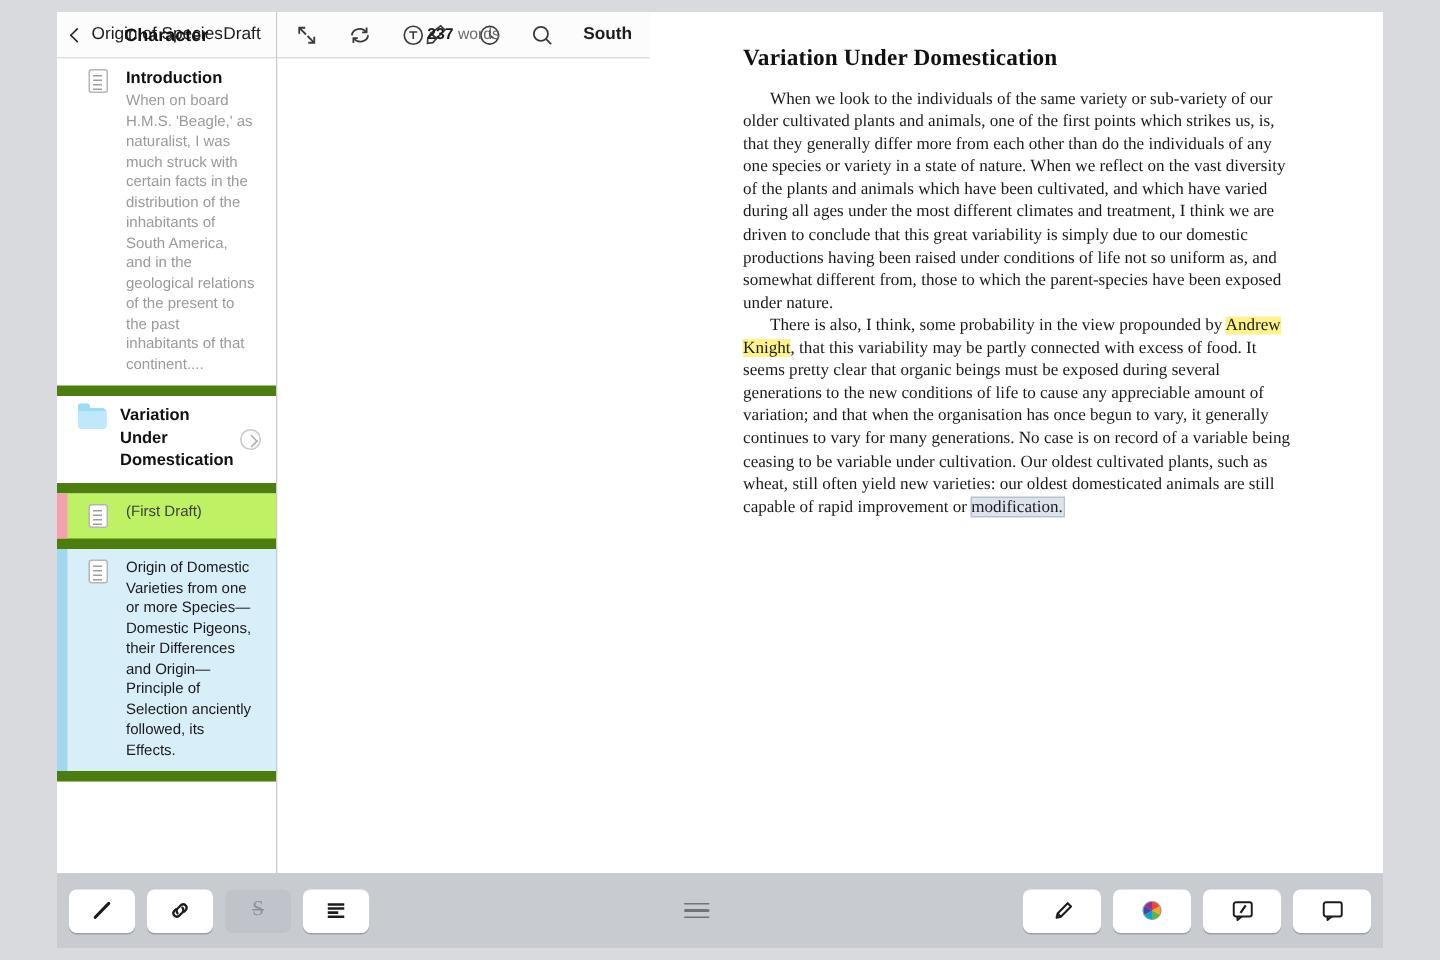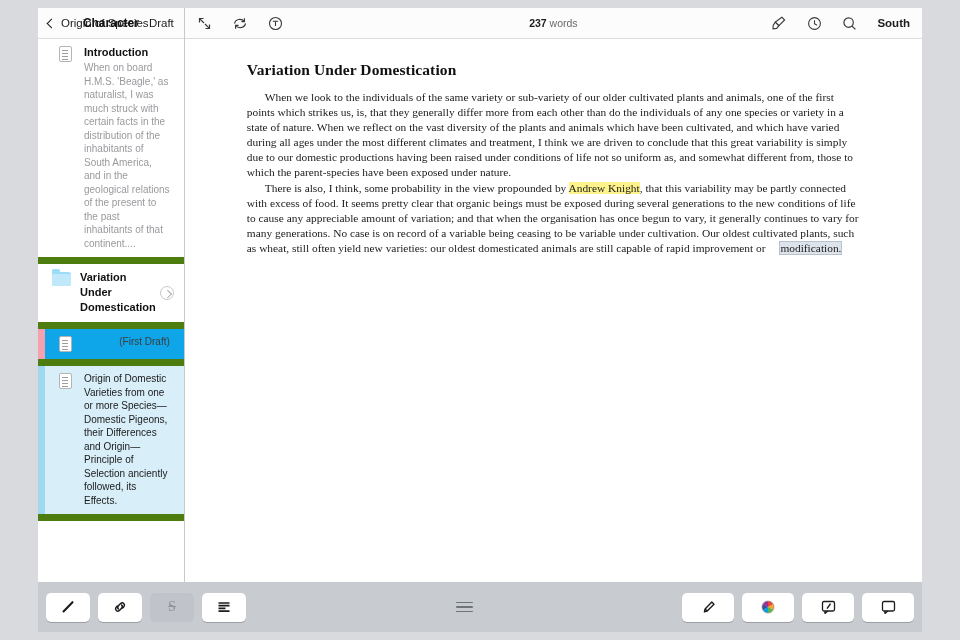--- a/index.html
+++ b/index.html
@@ -187,21 +187,21 @@
     width: 4.5px; height: 4.5px;
     border-right: 1.3px solid #a9a9ac;
     border-top: 1.3px solid #a9a9ac;
     transform: rotate(45deg);
   }
 
   
   .editor {
     flex: 1 1 auto;
     display: flex;
-    flex-direction: column;
+    flex-direction: row;
     background: #fff;
     position: relative;
   }
   .ed-header {
     height: 31px;
     flex: 0 0 31px;
     display: flex;
     align-items: center;
     background: #fcfcfc;
     border-bottom: 1px solid #dcdcdc;
@@ -243,21 +243,20 @@
     line-height: 15.1px;
     color: #141414;
     text-indent: 18px;
     text-align: left;
     color: #1a1a1a;
   }
   .hl { background: #fdf38a; }
   .sel-box {
     background: #dde3ea;
     outline: 1px solid #b9c2cc;
-    margin-left: 12px;
   }
 
   
   .bottombar {
     position: absolute;
     left: 38px; top: 582px;
     width: 884px; height: 50px;
     background: #c8ccd1;
     display: flex;
     align-items: center;
@@ -317,21 +316,21 @@
             <div class="ic">
               <div class="folder-icon"></div>
             </div>
             <div class="body">
               <div class="title">Variation Under Domestication</div>
             </div>
             <div class="right">
               <span class="chev-circ"></span>
             </div>
           </div>
-          <div class="row" style="background: #0ea5e9; text-align: right;">
+          <div class="row" style="background: #bef264;">
             <div class="accent" style="background: rgb(245, 160, 174);"></div>
             <div class="ic">
               <div class="doc-icon"></div>
             </div>
             <div class="body">
               <div class="draftlabel">(First Draft)</div>
             </div>
           </div>
           <div class="row" style="background: rgb(216, 238, 248);">
             <div class="accent" style="background: rgb(160, 217, 239);"></div>

